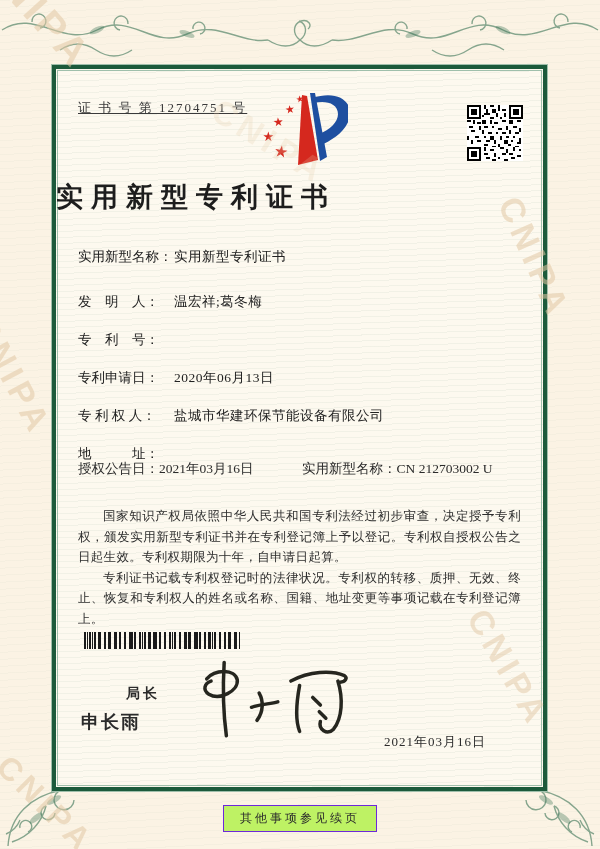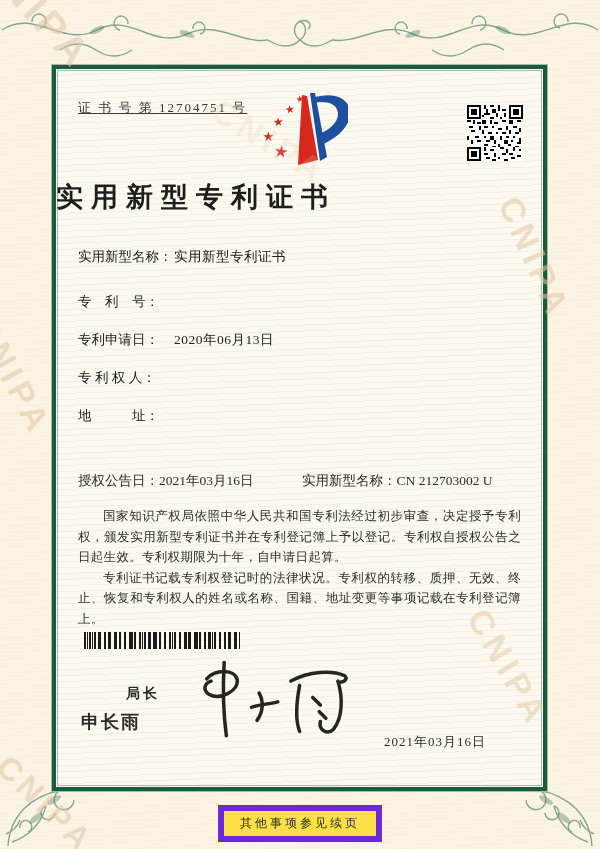--- a/index.html
+++ b/index.html
@@ -27,39 +27,39 @@
   .logo{position:absolute;left:50%;top:20px;transform:translateX(-50%);width:96px;height:80px;}
   .logo .star{position:absolute;color:#d5281e;line-height:1;font-family:"DejaVu Sans",sans-serif;}
   .qr{position:absolute;left:411px;top:36px;width:56px;height:56px;background:#fff;}
   .title{position:absolute;left:0;right:0;top:110px;text-align:left;
     font-size:27px;font-weight:600;letter-spacing:8px;color:#1d1d1d;}
   .fields{position:absolute;left:22px;top:178px;right:22px;font-size:13.5px;}
   .row{display:flex;margin-bottom:18px;line-height:20px;}
   .row.first{margin-bottom:25px;}
   .row .lab{flex:0 0 96px;white-space:pre;color:#222;}
   .row .val{color:#222;letter-spacing:.5px;}
-  .grant{position:absolute;left:22px;top:403px;font-size:13.5px;display:flex;}
+  .grant{position:absolute;left:22px;top:391px;font-size:13.5px;display:flex;}
   .grant .pair{white-space:pre;}
   .grant .pair:first-child{width:224px;}
   .paras{position:absolute;left:22px;right:22px;top:428px;font-size:12.5px;line-height:20.5px;
     text-align:justify;color:#2e2e2e;letter-spacing:.3px;margin-top:9px;}
   .paras p{margin:0;text-indent:2em;}
   .barcode{position:absolute;left:28px;top:563px;width:156px;height:17px;
     background:
       repeating-linear-gradient(90deg,#1a1a1a 0 2px,transparent 2px 5px),
       repeating-linear-gradient(90deg,#1a1a1a 0 1px,transparent 1px 8px),
       repeating-linear-gradient(90deg,transparent 0 3px,#1a1a1a 3px 4px,transparent 4px 11px);}
   .signer-title{position:absolute;left:25px;top:616px;font-size:14px;font-weight:700;letter-spacing:3px;margin-left:45px;}
   .signer-name{position:absolute;left:25px;top:641px;font-size:18px;font-weight:700;letter-spacing:2px;}
   .signature{position:absolute;left:128px;top:588px;width:170px;height:82px;}
   .sign-date{position:absolute;left:328px;top:664px;font-size:13px;letter-spacing:1px;}
   .page-footer{position:absolute;left:0;right:0;top:703px;text-align:center;font-size:11px;
     letter-spacing:1px;color:#333;margin-top:36px;}
   .note{position:absolute;left:50%;top:805px;transform:translateX(-50%);z-index:3;
-    background:#fde047;border:6px solid #6d28d9;padding:4px 16px;font-size:12px;
+    background:#bef264;border:1px solid #6d28d9;padding:4px 16px;font-size:12px;
     letter-spacing:3px;color:#2b2b2b;white-space:nowrap;}
 </style>
 </head>
 <body>
 
 <svg class="orn" style="left:0;top:0;" width="600" height="58" viewBox="0 0 600 58">
   <g stroke="#3a7355" stroke-width="1.4" fill="none" opacity="0.6">
     <path d="M2,30 C35,8 62,48 97,30 C132,12 152,50 187,34 C217,20 240,44 268,40"></path>
     <path d="M598,30 C565,8 538,48 503,30 C468,12 448,50 413,34 C383,20 360,44 332,40"></path>
     <path d="M40,28 a7,7 0 1 0 -8,-6"></path>
@@ -145,28 +145,33 @@
   </svg>
 
   <div class="title">实用新型专利证书</div>
 
   <div class="fields">
     <div class="row first">
       <span class="lab">实用新型名称：</span>
       <span class="val">实用新型专利证书</span>
     </div>
     <div class="row">
+      <span class="lab">发　明　人：</span>
+      <span class="val">温宏祥;葛冬梅</span>
+    </div>
+    <div class="row">
       <span class="lab">专　利　号：</span>
     </div>
     <div class="row">
       <span class="lab">专利申请日：</span>
       <span class="val">2020年06月13日</span>
     </div>
     <div class="row">
       <span class="lab">专 利 权 人：</span>
+      <span class="val">盐城市华建环保节能设备有限公司</span>
     </div>
     <div class="row">
       <span class="lab">地　　　址：</span>
     </div>
   </div>
 
   <div class="grant">
     <span class="pair"><span>授权公告日：</span><span>2021年03月16日</span></span>
     <span class="pair"><span>实用新型名称：</span><span>CN 212703002 U</span></span>
   </div>

